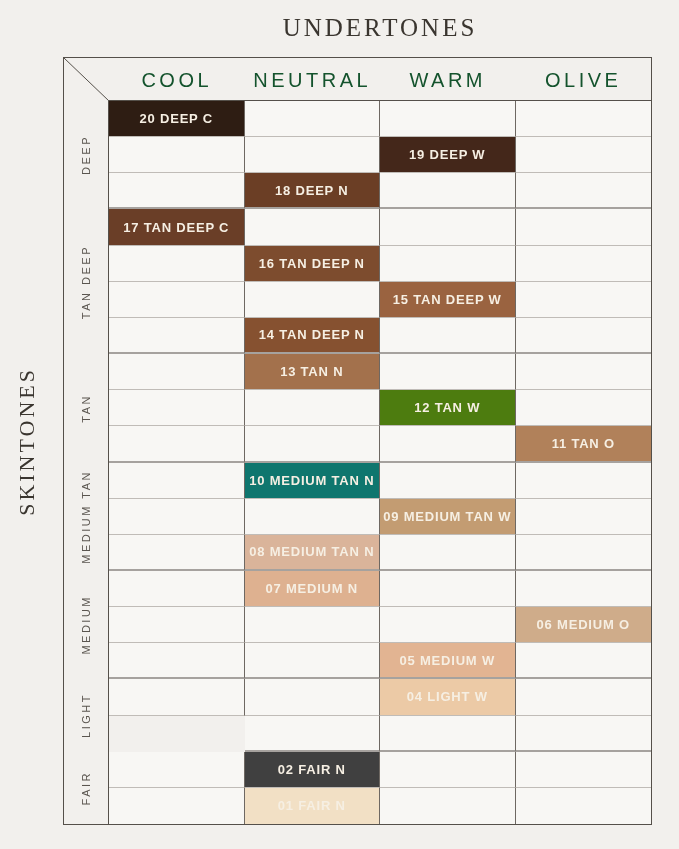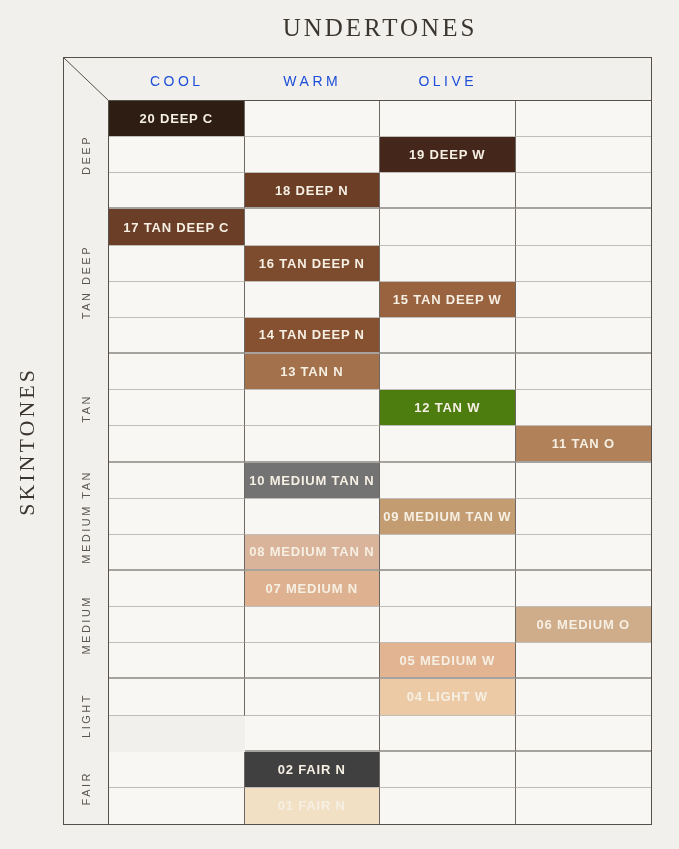--- a/index.html
+++ b/index.html
@@ -75,23 +75,23 @@
     bottom: 0;
     height: 1px;
     background: #55504a;
   }
   .corner-cell { position: relative; }
   .corner-cell svg { position: absolute; inset: 0; width: 100%; height: 100%; display: block; }
   .col-header {
     display: flex;
     align-items: center;
     justify-content: center;
-    font-size: 14px;
+    font-size: 20px;
     letter-spacing: 3.5px;
-    color: #1d4ed8;
+    color: #14532d;
     padding-top: 2px;
   }
 
   .grid-body {
     flex: 1;
     display: grid;
     grid-template-columns: 45px repeat(4, 1fr);
     grid-template-rows: repeat(20, 1fr);
   }
   .group-label-cell {
@@ -143,20 +143,21 @@
 
   <div class="shade-table">
 
     <div class="header-row">
       <div class="corner-cell">
         <svg viewBox="0 0 100 100" preserveAspectRatio="none">
           <line x1="0" y1="0" x2="100" y2="100" stroke="#55504a" stroke-width="1" vector-effect="non-scaling-stroke"></line>
         </svg>
       </div>
       <div class="col-header">COOL</div>
+      <div class="col-header">NEUTRAL</div>
       <div class="col-header">WARM</div>
       <div class="col-header">OLIVE</div>
       <div class="header-underline"></div>
     </div>
 
     <div class="grid-body">
         <div class="group-label-cell" style="grid-row: 1 / span 3;">
           <span class="group-label">DEEP</span>
         </div>
         <div class="group-label-cell" style="grid-row: 4 / span 4;">
@@ -231,21 +232,21 @@
           <span class="shade-label">12 TAN W</span>
         </div>
         <div class="cell col-last" style="grid-area: 9 / 5;"></div>
         <div class="cell group-end" style="grid-area: 10 / 2;"></div>
         <div class="cell group-end" style="grid-area: 10 / 3;"></div>
         <div class="cell group-end" style="grid-area: 10 / 4;"></div>
         <div class="cell col-last group-end filled" style="grid-area: 10 / 5; background: rgb(177, 129, 90);">
           <span class="shade-label">11 TAN O</span>
         </div>
         <div class="cell" style="grid-area: 11 / 2;"></div>
-        <div class="cell filled" style="grid-area: 11 / 3; background: #737373;">
+        <div class="cell filled" style="grid-area: 11 / 3; background: #0f766e;">
           <span class="shade-label">10 MEDIUM TAN N</span>
         </div>
         <div class="cell" style="grid-area: 11 / 4;"></div>
         <div class="cell col-last" style="grid-area: 11 / 5;"></div>
         <div class="cell" style="grid-area: 12 / 2;"></div>
         <div class="cell" style="grid-area: 12 / 3;"></div>
         <div class="cell filled" style="grid-area: 12 / 4; background: rgb(195, 156, 114);">
           <span class="shade-label">09 MEDIUM TAN W</span>
         </div>
         <div class="cell col-last" style="grid-area: 12 / 5;"></div>

